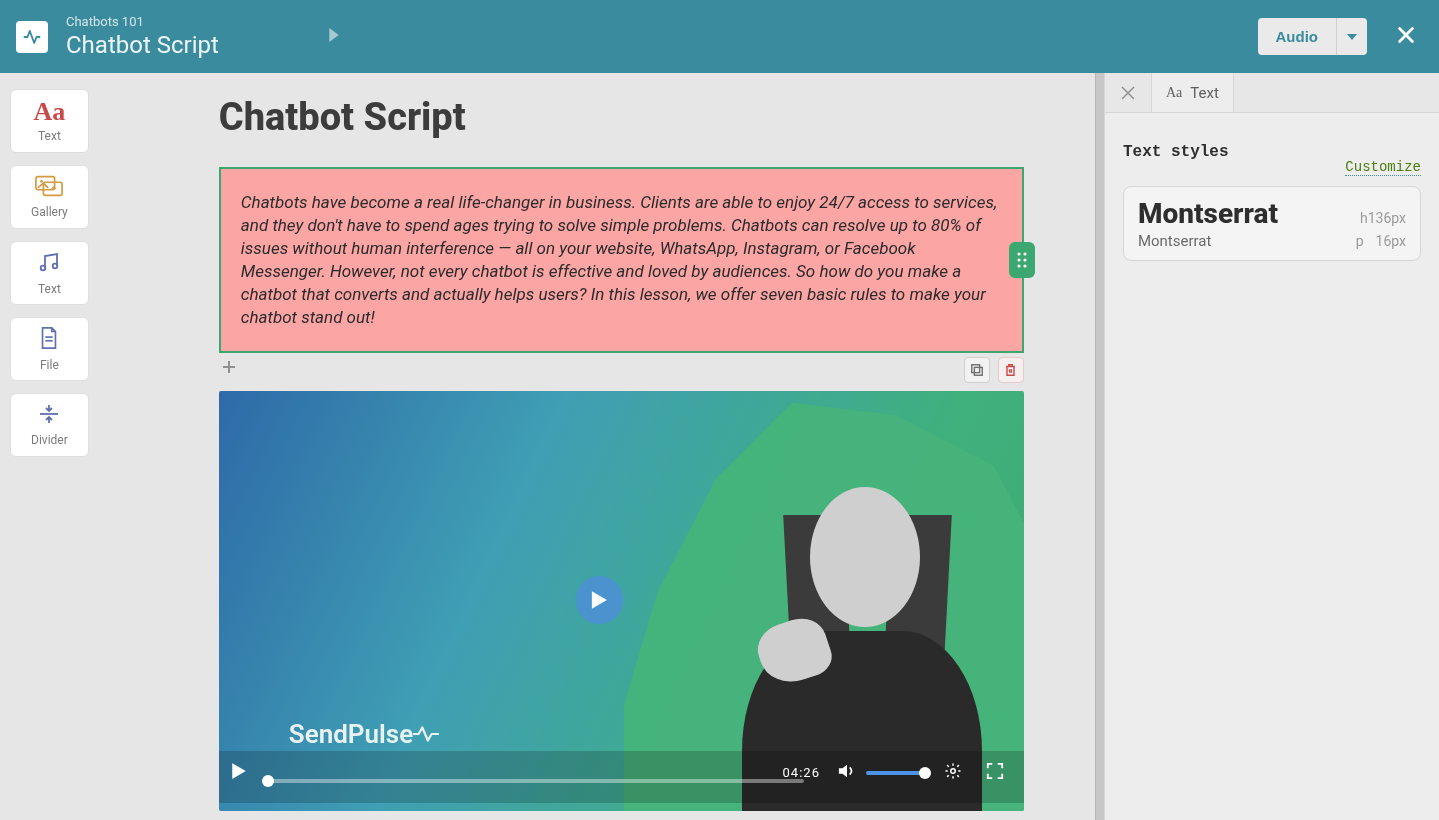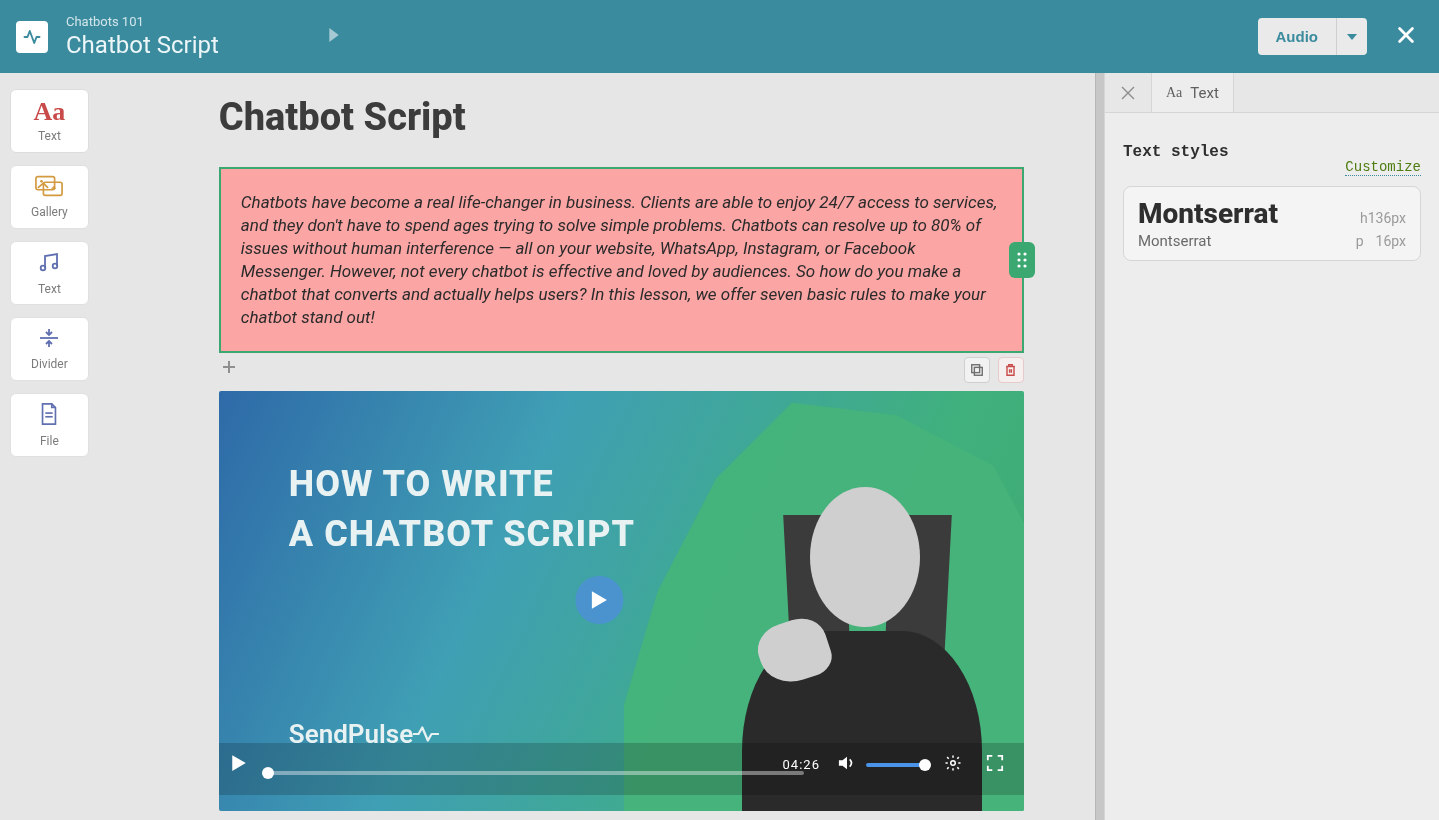--- a/index.html
+++ b/index.html
@@ -260,21 +260,21 @@
     position:absolute;top:18%;
     width:60px;height:260px;
     background:#3b3b3b;
     border-radius: 0 0 40px 40px;
   }
   .presenter-silhouette .hair-l { left:34%; transform:skewX(3deg);}
   .presenter-silhouette .hair-r { left:62%; transform:skewX(-3deg);}
 
   .video-controls {
     position: absolute;
-    left: 0; right: 0; bottom: 16px;
+    left: 0; right: 0; bottom: 8px;
     height: 52px;
     background: rgba(0,0,0,0.18);
     display: flex;
     align-items: flex-end;
     padding: 0 16px 8px 8px;
     gap: 14px;
     color: #fff;
     text-align: right;
   }
   .progress-bar {
@@ -402,41 +402,41 @@
       <span class="tool-icon">
         <svg width="24" height="24" viewBox="0 0 24 24" fill="none" stroke="currentColor" stroke-width="1.8">
           <path d="M8 18 V6 L20 4 V16"></path>
             <circle cx="6" cy="18" r="2.3"></circle>
             <circle cx="18" cy="16" r="2.3"></circle>
         </svg>
       </span>
       <span>Text</span>
     </div>
 
-    <div class="tool divider">
-      <span class="tool-icon">
-        <svg width="24" height="22" viewBox="0 0 24 22" fill="none" stroke="currentColor" stroke-width="1.8">
-          <path d="M12 2 V8 M9 5 L12 8 L15 5"></path>
-            <line x1="3" y1="11" x2="21" y2="11"></line>
-            <path d="M12 20 V14 M9 17 L12 14 L15 17"></path>
-        </svg>
-      </span>
-      <span>Divider</span>
-    </div>
-
     <div class="tool file">
       <span class="tool-icon">
         <svg width="22" height="24" viewBox="0 0 22 26" fill="none" stroke="currentColor" stroke-width="1.8">
           <path d="M4 2 H14 L18 6 V24 H4 Z"></path>
             <path d="M14 2 V6 H18"></path>
           <line x1="7" y1="12" x2="15" y2="12"></line>
             <line x1="7" y1="16" x2="15" y2="16"></line>
         </svg>
       </span>
       <span>File</span>
+    </div>
+
+    <div class="tool divider">
+      <span class="tool-icon">
+        <svg width="24" height="22" viewBox="0 0 24 22" fill="none" stroke="currentColor" stroke-width="1.8">
+          <path d="M12 2 V8 M9 5 L12 8 L15 5"></path>
+            <line x1="3" y1="11" x2="21" y2="11"></line>
+            <path d="M12 20 V14 M9 17 L12 14 L15 17"></path>
+        </svg>
+      </span>
+      <span>Divider</span>
     </div>
 
 
   </div>
 
   <div class="canvas-wrap">
     <div class="canvas-inner">
 
       <h1 class="page-title">Chatbot Script</h1>
 
@@ -477,24 +477,20 @@
       <div class="video-block">
         <div class="presenter-blob"></div>
         <div class="presenter-silhouette">
           <div class="hair-l"></div>
             <div class="hair-r"></div>
           <div class="head"></div>
           <div class="body"></div>
           <div class="hand"></div>
         </div>
 
-        <div class="video-text">
-          <div class="line1">HOW TO WRITE</div>
-          <div class="line2">A CHATBOT SCRIPT</div>
-        </div>
 
         <div class="play-center">
           <svg width="18" height="20" viewBox="0 0 14 16" fill="currentColor">
               <path d="M1 1 L13 8 L1 15 Z"></path>
             </svg>
         </div>
 
         <div class="video-brand">
           <span>SendPulse</span>
           <svg width="26" height="20" viewBox="0 0 28 18" fill="none" stroke="#e9f2f2" stroke-width="2.4" stroke-linecap="round" stroke-linejoin="round">

